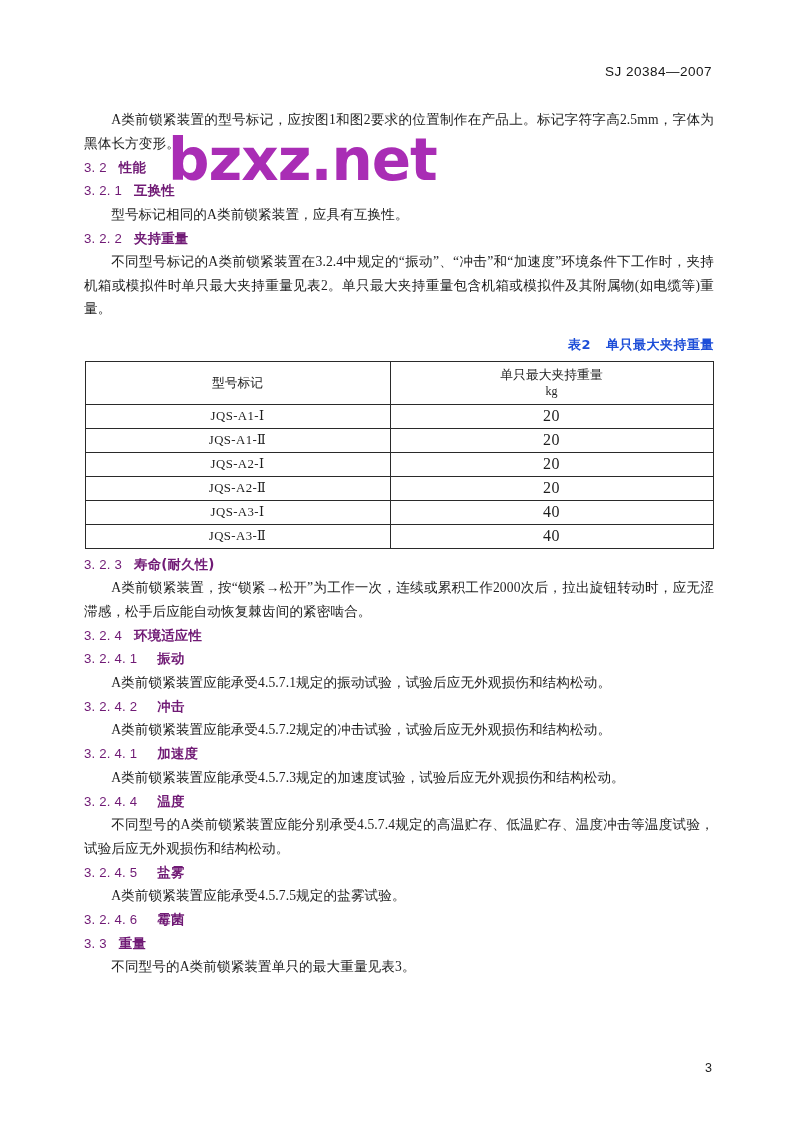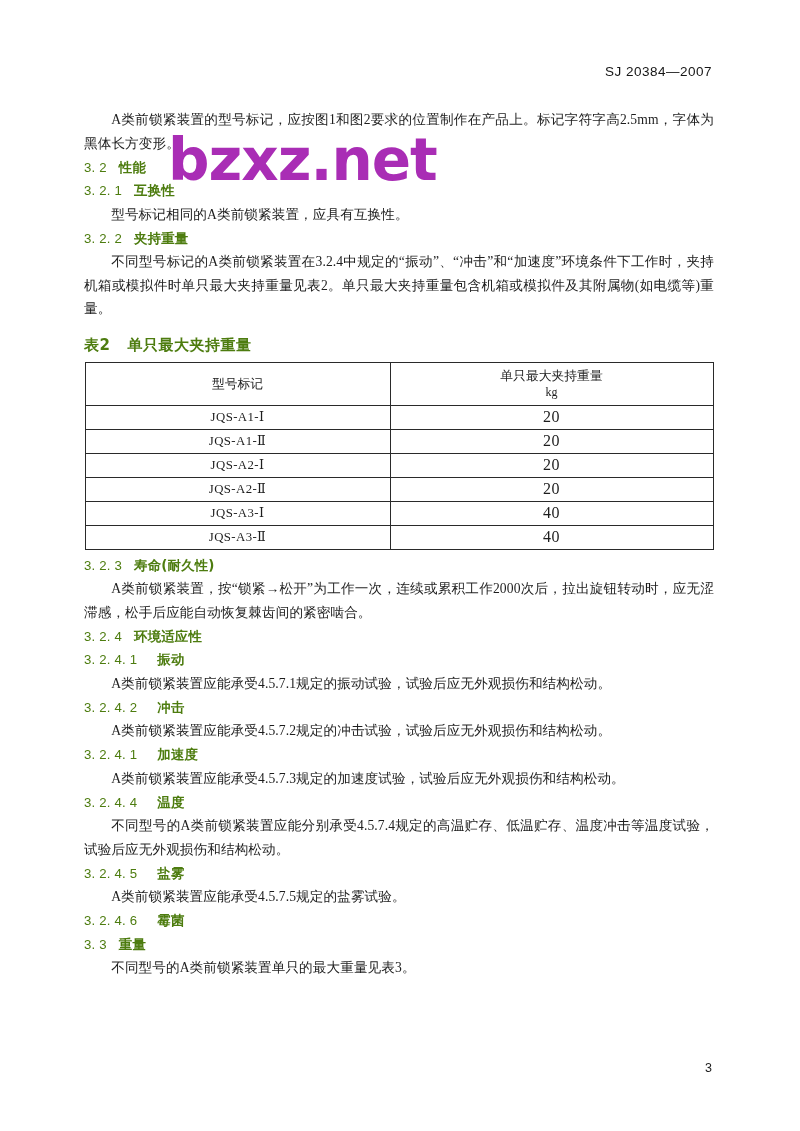--- a/index.html
+++ b/index.html
@@ -66,48 +66,48 @@
     text-indent: 2em;
     letter-spacing: 0.1px;
     color: #1d1d1d;
   }
 
   .heading {
     font-size: 13.6px;
     line-height: 23.5px;
     margin: 0;
     font-weight: 700;
-    color: #4d7c0f;
+    color: #701a75;
     letter-spacing: 0.2px;
   }
   .heading .num {
     font-family: "Liberation Sans", "DejaVu Sans", sans-serif;
     font-weight: 400;
     font-size: 13.2px;
   }
   .heading .title {
     font-family: "DejaVu Sans", "Liberation Sans", sans-serif;
     font-weight: 700;
     font-size: 13.4px;
     margin-left: 12px;
   }
   .heading.lvl4 .title { margin-left: 20px; }
 
   
   #table-block {
     margin: 15px 0 4px 0;
   }
   .table-caption {
-    text-align: left;
-    font-family: "DejaVu Sans", "Liberation Sans", sans-serif;
-    font-weight: 700;
-    font-size: 15px;
+    text-align: right;
+    font-family: "DejaVu Sans", "Liberation Sans", sans-serif;
+    font-weight: 700;
+    font-size: 13px;
     margin-bottom: 7px;
     letter-spacing: 0.5px;
-    color: #4d7c0f;
+    color: #1d4ed8;
   }
   table.data {
     border-collapse: collapse;
     width: 628px;
     margin: 0 auto;
     table-layout: fixed;
   }
   table.data th, table.data td {
     border: 1px solid #2a2a2a;
     text-align: center;

